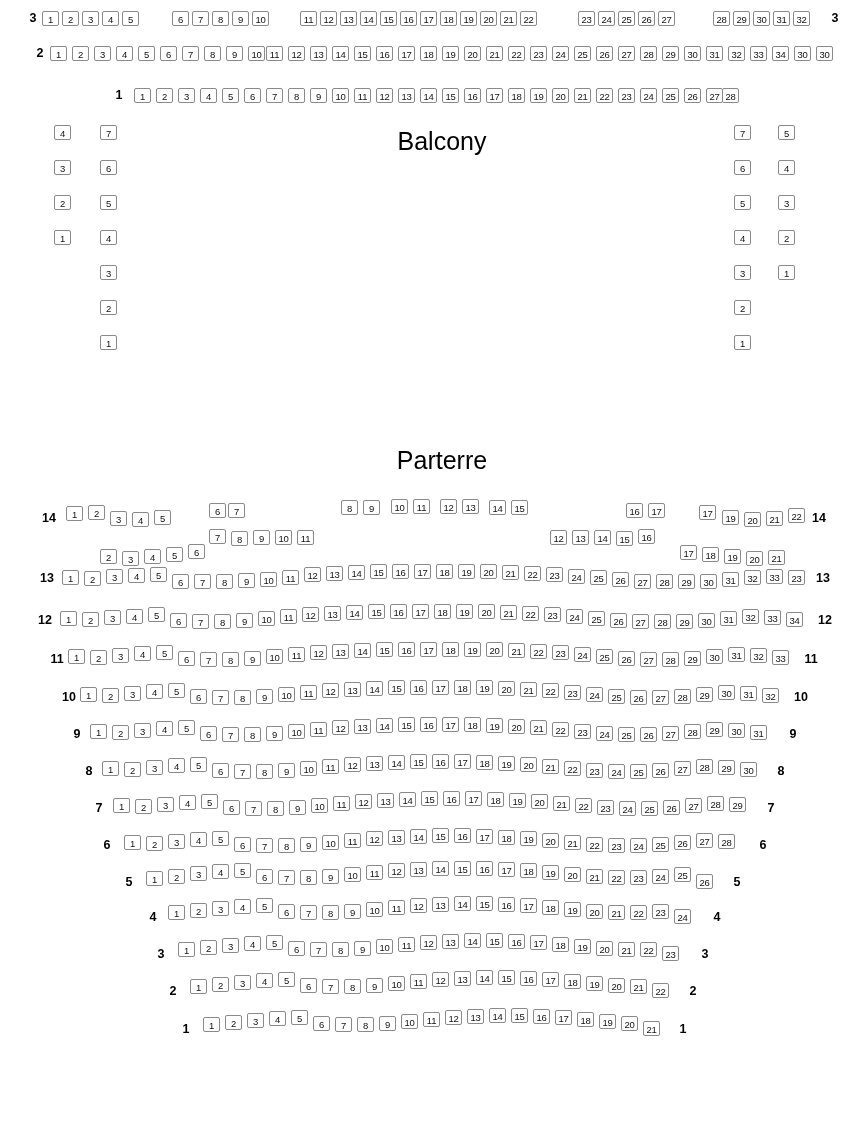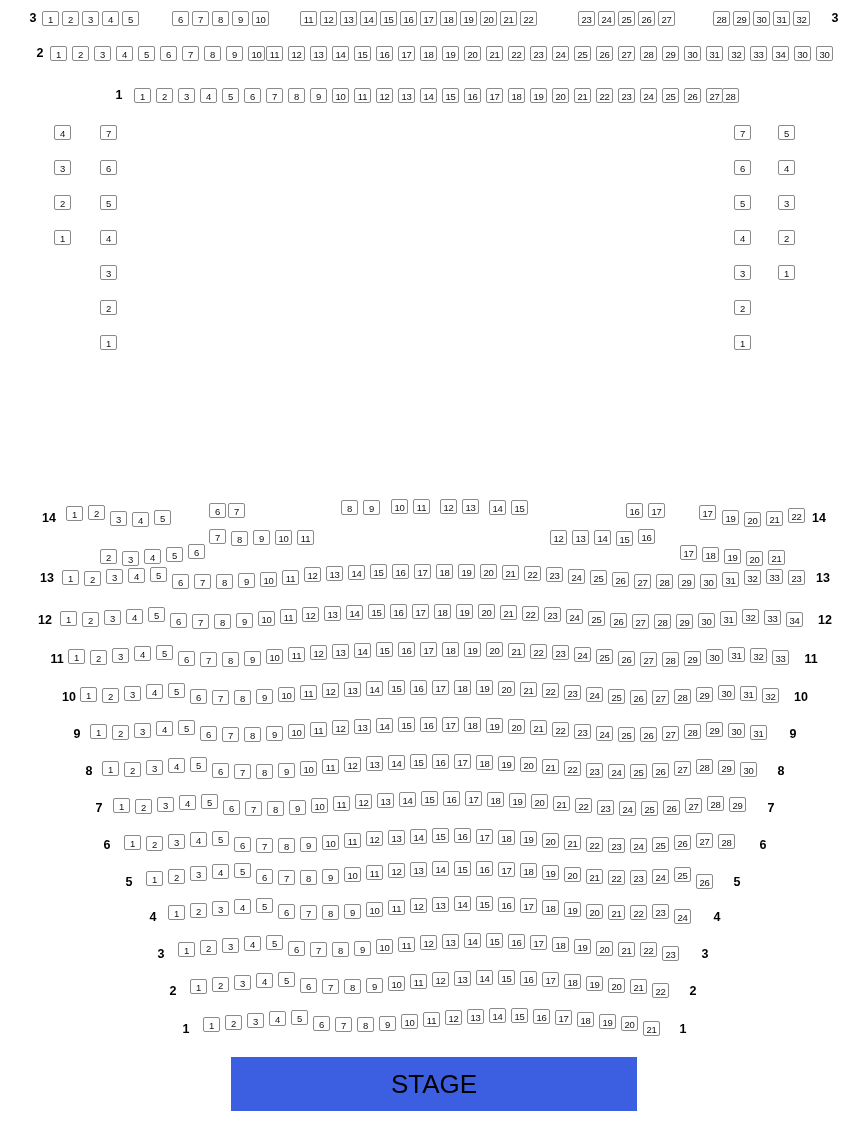--- a/index.html
+++ b/index.html
@@ -65,21 +65,23 @@
     text-align: center;
     line-height: 54px;
     font-family: "Liberation Sans", sans-serif;
   }
 </style>
 </head>
 <body>
 
 <div id="map">
 
+  <div class="section-title" style="left:292px; top:127px;">Balcony</div>
 
+  <div class="section-title" style="left:292px; top:446px;">Parterre</div>
 
   <div id="seat-layer">
       <div class="rowlabel" style="left: 22px; top: 11px;">3</div>
       <div class="rowlabel" style="left: 824px; top: 11px;">3</div>
       <div class="seat" style="left: 42px; top: 11px;">1</div>
       <div class="seat" style="left: 62px; top: 11px;">2</div>
       <div class="seat" style="left: 82px; top: 11px;">3</div>
       <div class="seat" style="left: 102px; top: 11px;">4</div>
       <div class="seat" style="left: 122px; top: 11px;">5</div>
       <div class="seat" style="left: 172px; top: 11px;">6</div>
@@ -632,14 +634,13 @@
       <div class="seat" style="left: 489px; top: 1008px;">14</div>
       <div class="seat" style="left: 511px; top: 1008px;">15</div>
       <div class="seat" style="left: 533px; top: 1009px;">16</div>
       <div class="seat" style="left: 555px; top: 1010px;">17</div>
       <div class="seat" style="left: 577px; top: 1012px;">18</div>
       <div class="seat" style="left: 599px; top: 1014px;">19</div>
       <div class="seat" style="left: 621px; top: 1016px;">20</div>
       <div class="seat" style="left: 643px; top: 1021px;">21</div>
     </div>
 
-  <div id="stage">STAGE</div>
 </div>
 
 </body></html>

